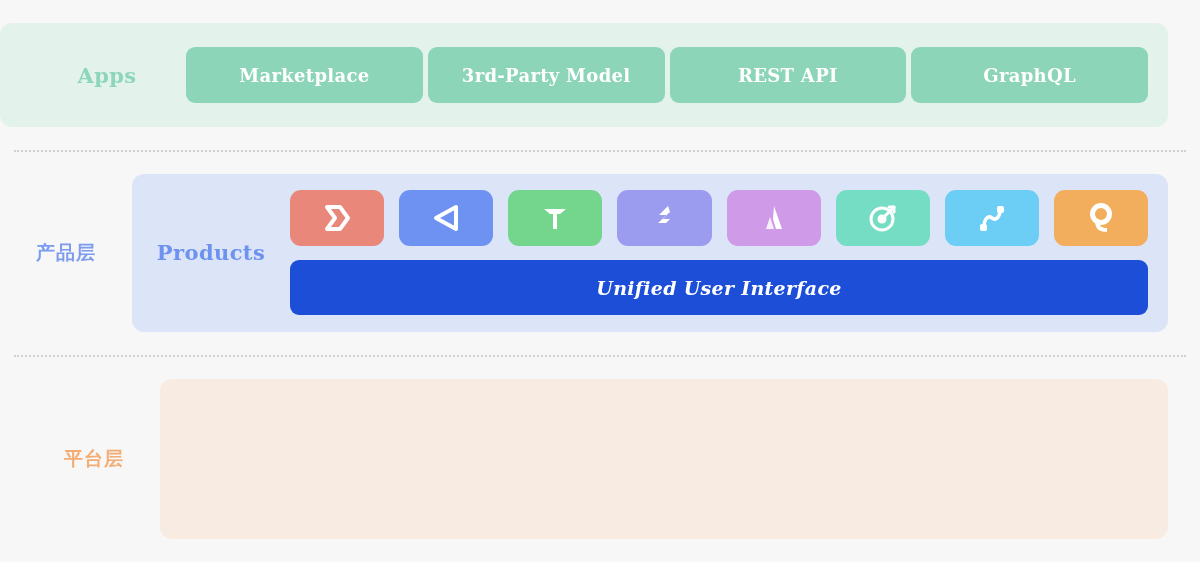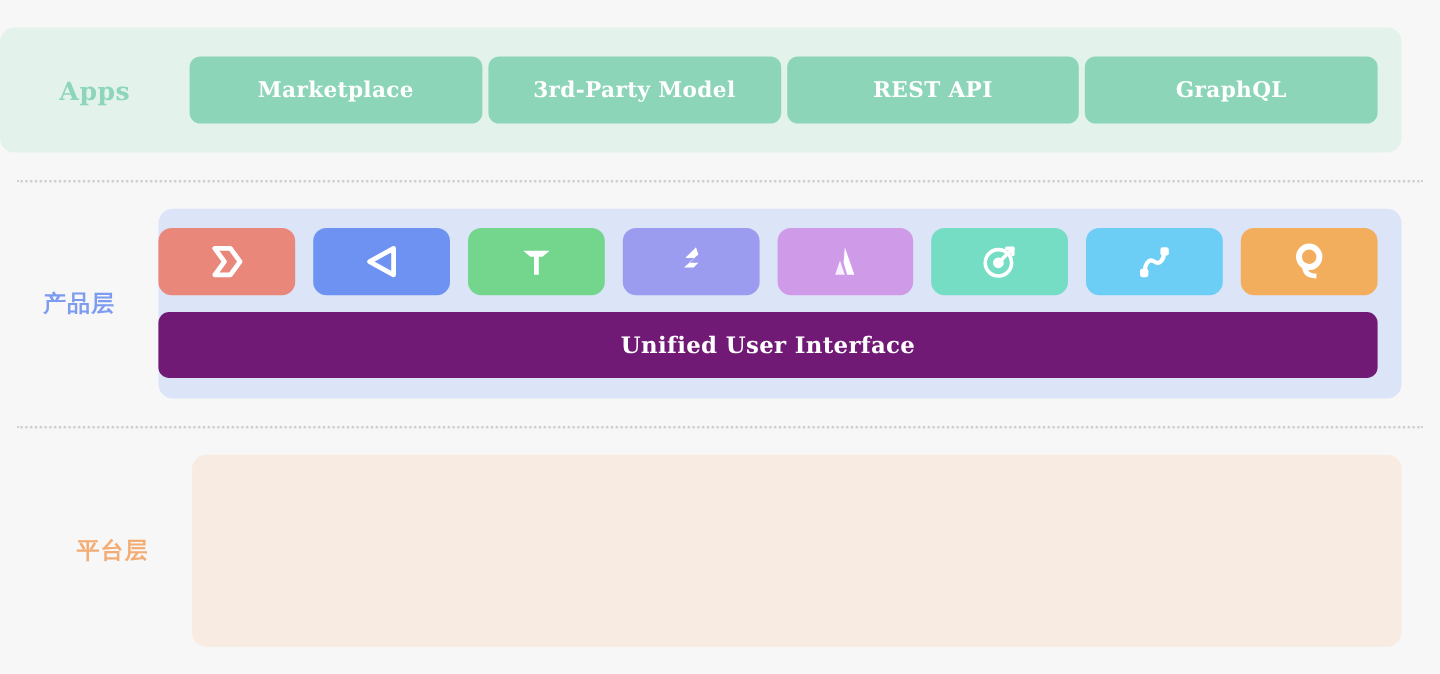--- a/index.html
+++ b/index.html
@@ -92,32 +92,32 @@
   }
 
   
   .tier-apps { height: 150px; }
   .tier-apps .tier-cn { color: #8ed6bb; }
   .tier-apps .band {
     background: #e3f3ec;
     height: 104px;
     padding-top: 0; padding-bottom: 0;
   }
-  .tier-apps .band-title { color: #8ed6bb; }
+  .tier-apps .band-title { color: #8ed6bb; padding-left: 28px; }
   .tier-apps .chip { background: #8cd5b9; }
 
   
   .tier-products { height: 205px; }
   .tier-products .tier-cn { color: #7d9cf0; }
   .tier-products .band {
     background: #dce4f8;
     height: 158px;
   }
   .tier-products .band-title { color: #6d92ef; }
-  .tier-products .wide-bar { background: #701a75; }
+  .tier-products .wide-bar { background: #1d4ed8; font-style: italic; }
 
   .icon-row {
     display: flex;
     gap: 15px;
   }
   .icon-tile {
     flex: 1 1 0;
     height: 56px;
     border-radius: 11px;
     display: flex;
@@ -164,20 +164,21 @@
           <div class="chip">REST API</div>
           <div class="chip">GraphQL</div>
         </div>
       </div>
     </div>
   </div>
 
   <div class="tier tier-products">
     <div class="tier-cn">产品层</div>
     <div class="band">
+      <div class="band-title">Products</div>
       <div class="band-body">
 
         <div class="icon-row">
 
           <div class="icon-tile" style="background:#e8877a">
             <svg width="34" height="34" viewBox="0 0 34 34" aria-hidden="true">
               <path d="M7 6 H20 L28 17 L20 28 H7 L15 17 Z" fill="none" stroke="#ffffff" stroke-width="4" stroke-linejoin="round" stroke-linecap="round"></path>
             </svg>
           </div>
 

